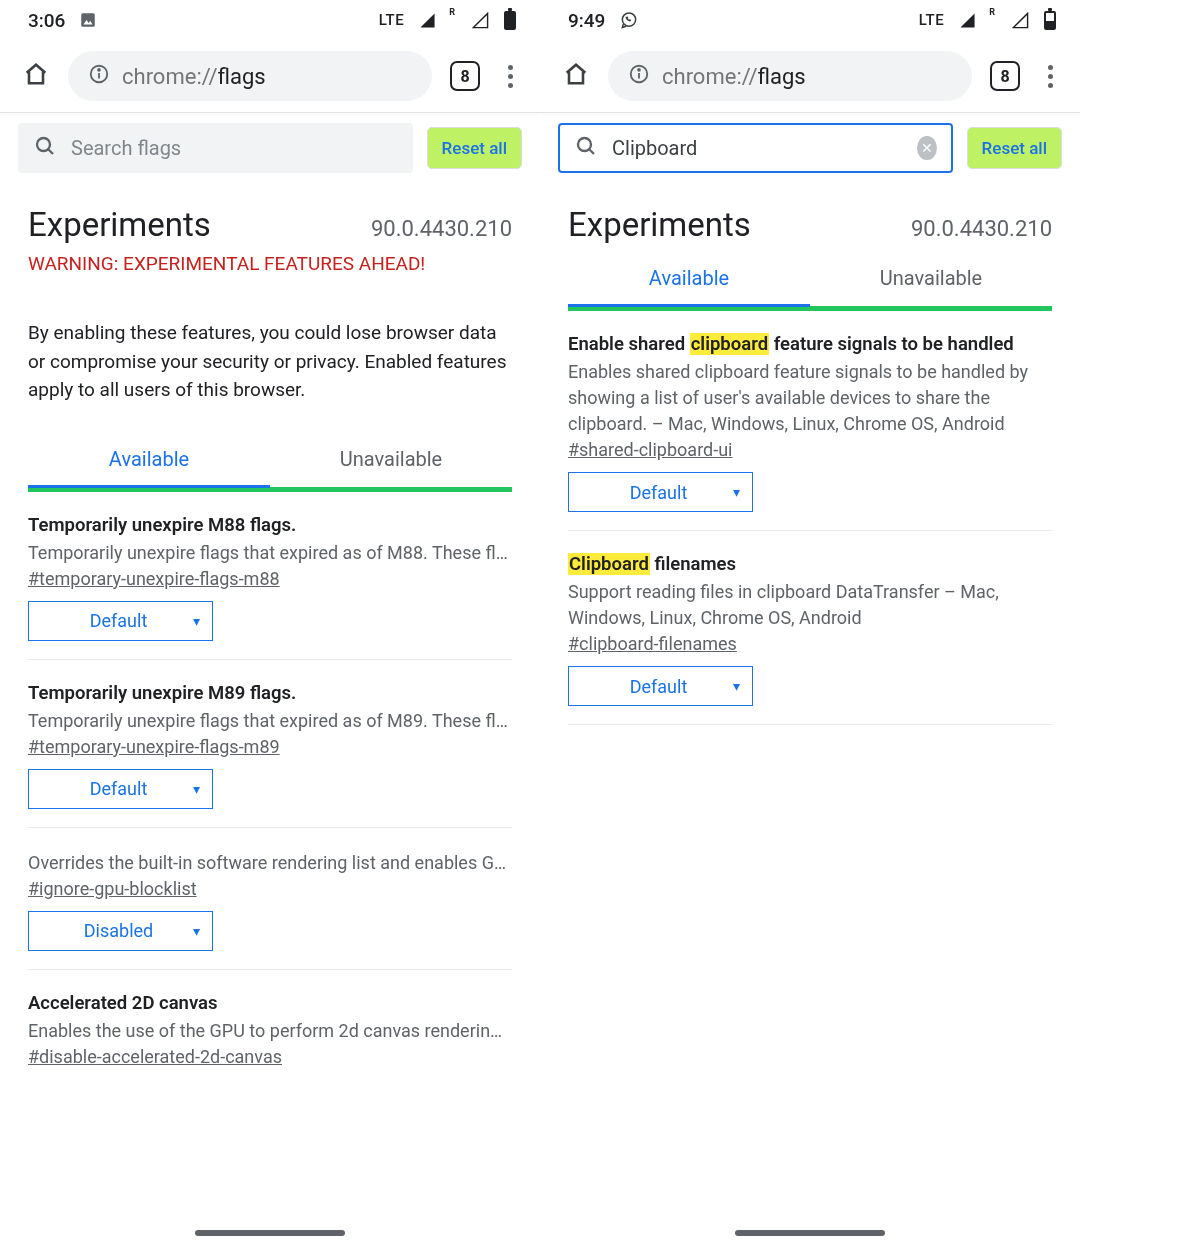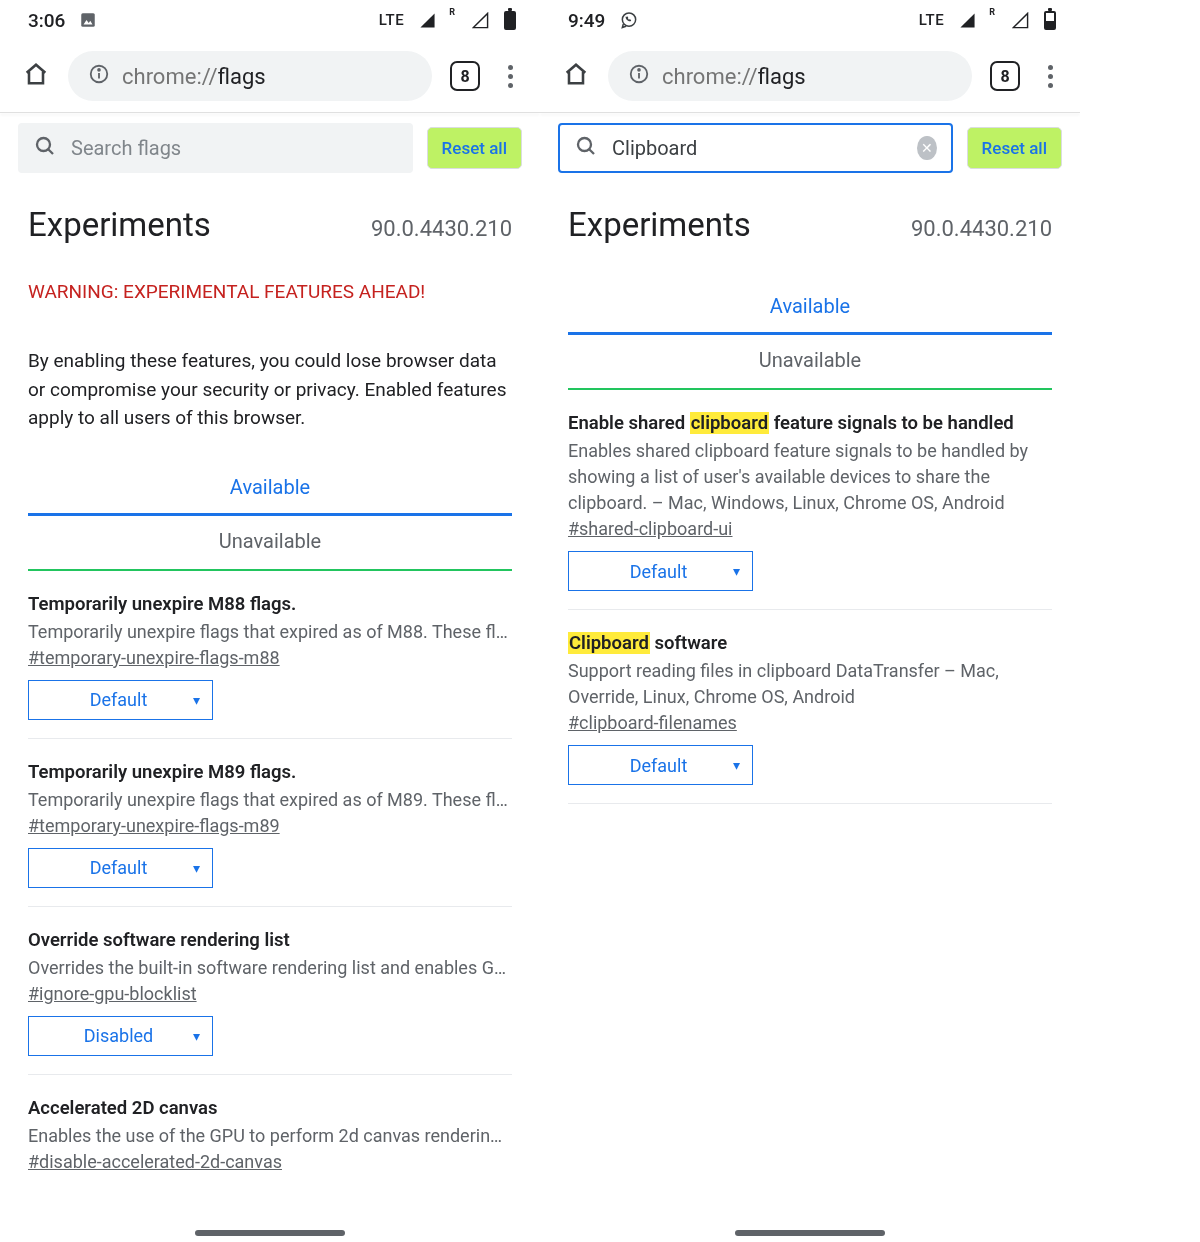--- a/index.html
+++ b/index.html
@@ -108,27 +108,27 @@
   .clear-btn { width:24px; height:24px; border-radius:50%; background:#bdc1c6; color:#fff; display:flex; align-items:center; justify-content:center; font-size:14px; cursor:pointer;}
   .reset-btn {
     height:42px; padding: 0 14px;
     background:#bef264; border:1px solid #dadce0; border-radius:5px;
     color:#1a73e8; font-size:17px; font-weight:500;
     display:flex; align-items:center;
   }
 
   
   .content { padding: 14px 28px 0; }
-  .hrow { display:flex; align-items:baseline; justify-content:space-between; margin-top: 8px; margin-bottom: 36px;}
+  .hrow { display:flex; align-items:baseline; justify-content:space-between; margin-top: 8px; margin-bottom: 8px;}
   .hrow h1 { font-size: 33px; font-weight: 400; color:#202124; }
   .version { font-size: 22px; color:#5f6368; }
   .warning { color:#c5221f; font-size:19px; margin-bottom:18px; }
   .warning-body { font-size:19px; line-height:1.5; color:#202124; margin-bottom: 28px; margin-top: 44px;}
 
-  .tabs { display:flex; border-bottom:2px solid #22c55e;flex-direction:column; }
+  .tabs { display:flex; border-bottom:5px solid #22c55e; }
   .tab {
     flex:1; text-align:center; padding: 14px 0 16px;
     font-size:20px; color:#5f6368; position:relative; cursor:pointer;
   }
   .tab.active { color:#1a73e8; }
   .tab.active::after {
     content:""; position:absolute; left:0; right:0; bottom:-1px; height:3px; background:#1a73e8;
   }
 
   .flag {
@@ -250,21 +250,20 @@
     </div>
 
     <div class="flag">
       <h3>Temporarily unexpire M89 flags.</h3>
       <div class="desc">Temporarily unexpire flags that expired as of M89. These flags wi…</div>
       <a class="anchor">#temporary-unexpire-flags-m89</a>
       <div class="flag-select">Default</div>
     </div>
 
     <div class="flag">
-      <h3>Override software rendering list</h3>
       <div class="desc">Overrides the built-in software rendering list and enables GPU-ac…</div>
       <a class="anchor">#ignore-gpu-blocklist</a>
       <div class="flag-select">Disabled</div>
     </div>
 
     <div class="flag" style="border-bottom:none">
       <h3>Accelerated 2D canvas</h3>
       <div class="desc">Enables the use of the GPU to perform 2d canvas rendering inste…</div>
       <a class="anchor">#disable-accelerated-2d-canvas</a>
     </div>
@@ -353,21 +352,21 @@
     </div>
 
     <div class="flag">
       <h3><span>Enable shared </span><mark>clipboard</mark><span> feature signals to be handled</span></h3>
       <div class="desc wrap">Enables shared clipboard feature signals to be handled by showing a list of user's available devices to share the clipboard. – Mac, Windows, Linux, Chrome OS, Android</div>
       <a class="anchor">#shared-clipboard-ui</a>
       <div class="flag-select">Default</div>
     </div>
 
     <div class="flag">
-      <h3><span></span><mark>Clipboard</mark><span> software</span></h3>
-      <div class="desc wrap">Support reading files in clipboard DataTransfer – Mac, Override, Linux, Chrome OS, Android</div>
+      <h3><span></span><mark>Clipboard</mark><span> filenames</span></h3>
+      <div class="desc wrap">Support reading files in clipboard DataTransfer – Mac, Windows, Linux, Chrome OS, Android</div>
       <a class="anchor">#clipboard-filenames</a>
       <div class="flag-select">Default</div>
     </div>
   </div>
 
   <div class="nav-handle"></div>
 </div>
 
 </body></html>

